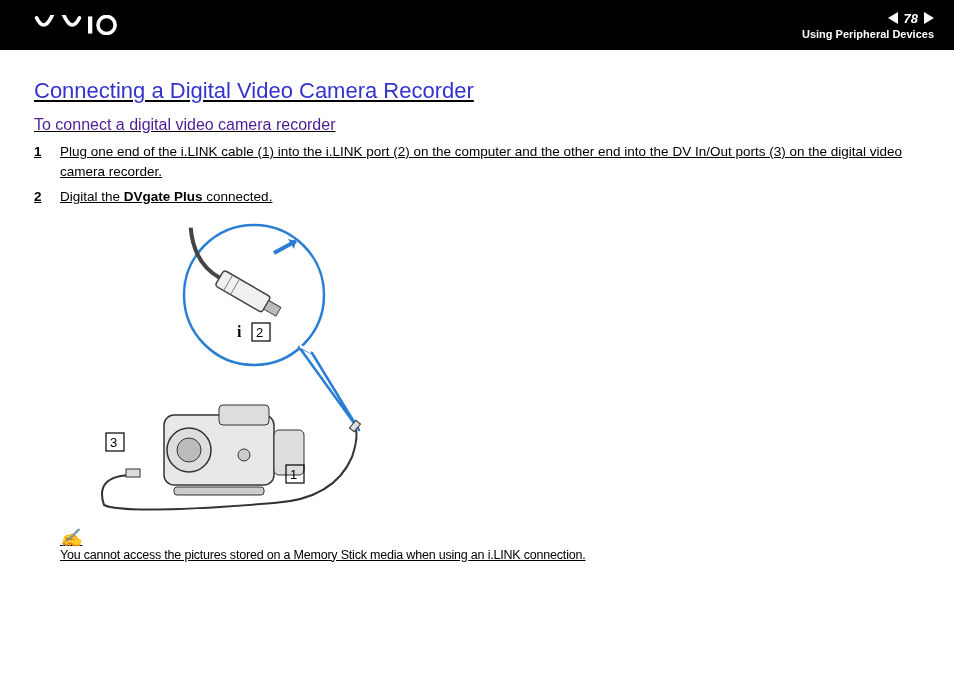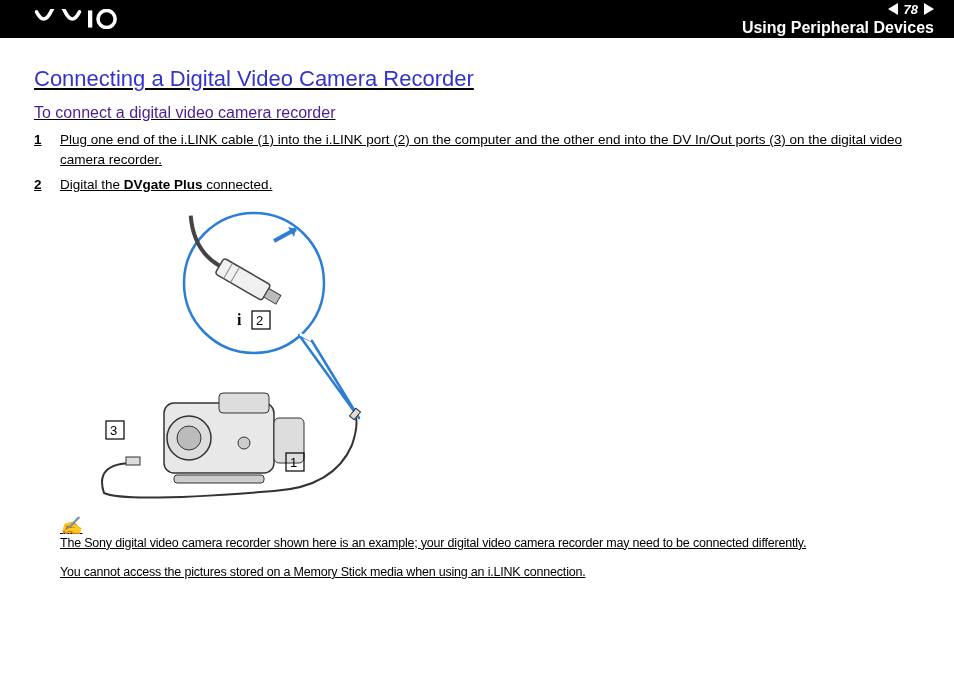--- a/index.html
+++ b/index.html
@@ -7,21 +7,21 @@
     width: 954px;
     height: 674px;
     background: #fff;
     font-family: "Helvetica Neue", Arial, sans-serif;
     color: #000;
     overflow: hidden;
   }
   .header {
     background: #000;
     color: #fff;
-    height: 38px;
+    height: 50px;
     display: flex;
     align-items: center;
     justify-content: space-between;
     padding: 0 20px 0 30px;
   }
   .logo {
     font-family: Arial, sans-serif;
     font-weight: 900;
     font-size: 24px;
     letter-spacing: -1px;
@@ -48,21 +48,21 @@
     border-top: 6px solid transparent;
     border-bottom: 6px solid transparent;
     border-right: 10px solid #fff;
   }
   .tri-right {
     border-top: 6px solid transparent;
     border-bottom: 6px solid transparent;
     border-left: 10px solid #fff;
   }
   .page-num { font-size: 13px; font-style: italic; font-weight: bold; }
-  .section-label { font-size: 16px; font-weight: bold; }
+  .section-label { font-size: 11px; font-weight: bold; }
   .content {
     padding: 28px 34px 0 34px;
     text-decoration: underline;
   }
   .title {
     color: #3333cc;
     font-size: 22px;
     font-weight: normal;
     margin-bottom: 12px;
   }
@@ -185,17 +185,16 @@
       <rect x="32" y="218" width="18" height="18" fill="none" stroke="#000" stroke-width="1.2"></rect>
       <text x="36" y="232" font-size="13">3</text>
 
       <rect x="212" y="250" width="18" height="18" fill="none" stroke="#000" stroke-width="1.2"></rect>
       <text x="216" y="264" font-size="13">1</text>
     </svg>
   </div>
 
   <div class="note-icon">✍</div>
   <div class="notes cond">
-    <p>The Sony digital video camera recorder shown here is an example; your digital video camera recorder may need to be connected differently.</p>
     <p>You cannot access the pictures stored on a Memory Stick media when using an i.LINK connection.</p>
   </div>
 
 </div>
 
 </body></html>

